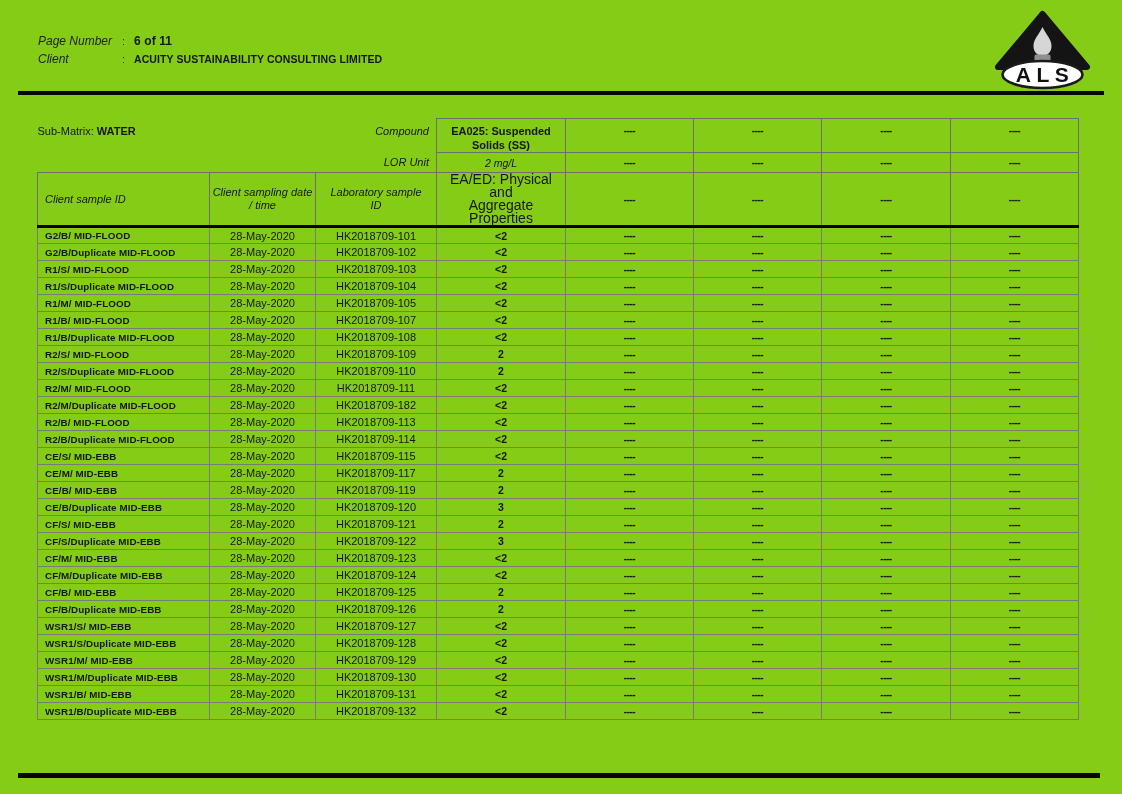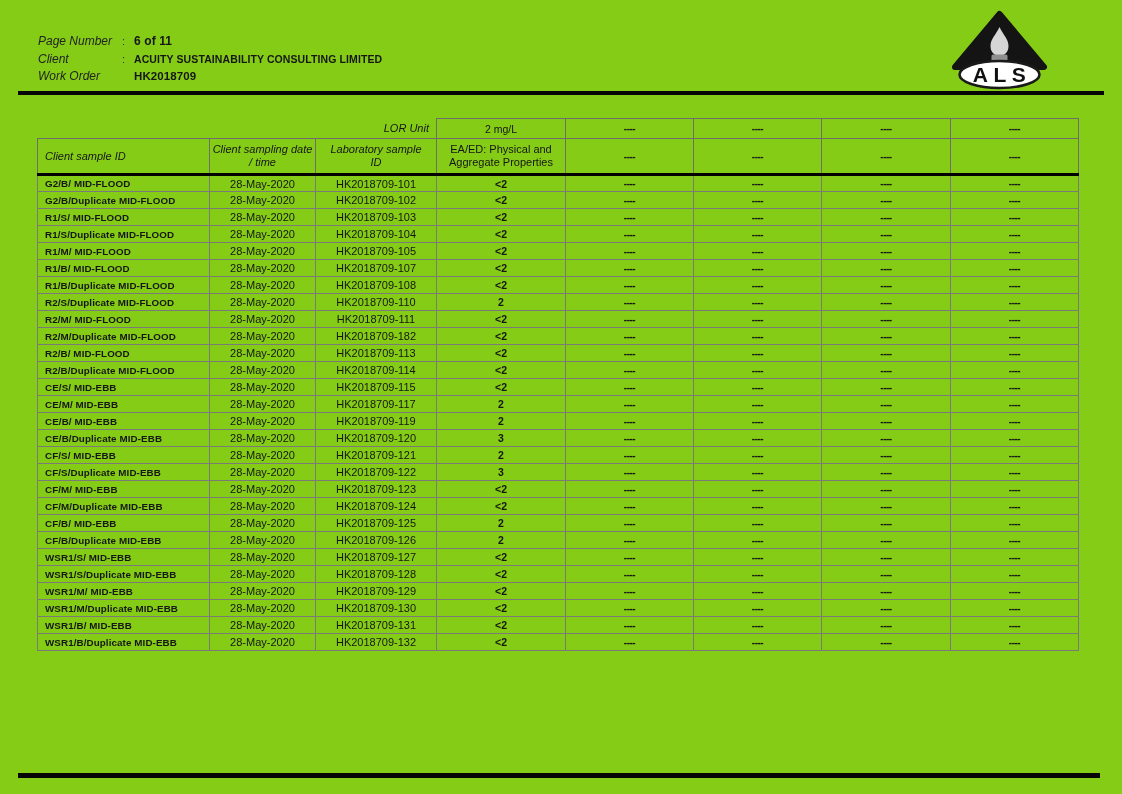--- a/index.html
+++ b/index.html
@@ -14,21 +14,21 @@
   .hdr-label { font-style:italic; font-size:12px; color:#222; }
   .hdr-sep { font-size:11px; color:#333; }
   .hdr-value { font-weight:bold; font-size:11.5px; letter-spacing:0.1px; }
   .hdr-row:nth-child(1) .hdr-value { font-size:12px; }
   .hdr-row:nth-child(2) .hdr-value { font-size:10.5px; }
 
   .rule { position:absolute; background:#060606; }
   .rule-top { top:91px; left:18px; width:1086px; height:3.5px; }
   .rule-bottom { top:773px; left:18px; width:1082px; height:4.5px; }
 
-  .logo { position:absolute; top:10px; left:947px; width:105px; height:82px; }
+  .logo { position:absolute; top:10px; left:990px; width:105px; height:82px; }
 
   
   .report {
     position:absolute; top:118px; left:37px; width:1041px;
     border-collapse:collapse; table-layout:fixed; color:#161616;
   }
   .report td { overflow:hidden; padding:0; }
   .report thead td { text-align:center; }
 
   td.plain { border:none; }
@@ -39,29 +39,29 @@
   tr.rowC { height:36px; }
   tr.rowC td.box { border-bottom:3px solid #000; }
 
   .submatrix { text-align:left !important; vertical-align:top; padding-top:6px !important; font-size:11px; }
   .submatrix .bold { font-weight:bold; }
   .side-label { font-style:italic; font-size:11px; text-align:right !important; padding-right:7px !important; }
   .rowA .side-label, .rowA .dash, .rowA .analyte-name { vertical-align:top; padding-top:6px !important; }
   .rowB .side-label { vertical-align:middle; }
 
   .analyte-name { font-weight:bold; font-size:11px; line-height:13.5px; }
-  .unit-cell { font-size:10.5px; vertical-align:middle; }
+  .unit-cell { font-size:10.5px; vertical-align:middle;font-style:italic; }
   .dash { font-size:10px; font-weight:bold; letter-spacing:-0.5px; color:#1c1c1c; }
   .rowB .dash, .rowC .dash { vertical-align:middle; }
 
   .colhdr { font-size:11px; line-height:13px; vertical-align:middle; }
   .colhdr.it { font-style:italic; }
   .colhdr.left-al { text-align:left !important; padding-left:7px !important; }
   .colhdr .ln { display:block; }
-  .method-group { font-size:11px; }
+  .method-group { font-size:14px; }
 
   
   .report tbody tr { height:17px; }
   .report tbody td { border:1px solid #7a7a7a; vertical-align:middle; }
   .c-id  { text-align:left; padding-left:7px !important; font-weight:bold; font-size:9.8px; letter-spacing:0.1px; }
   .c-date{ text-align:center; font-size:11px; }
   .c-lab { text-align:center; font-size:11px; }
   .c-val { text-align:center; font-size:10.5px; font-weight:bold; }
   .c-dash{ text-align:center; font-size:10px; font-weight:bold; letter-spacing:-0.5px; }
 </style>
@@ -73,25 +73,20 @@
   <div class="hdr">
     <div class="hdr-row">
       <span class="hdr-label">Page Number</span>
       <span class="hdr-sep">:</span>
       <span class="hdr-value">6 of 11</span>
     </div>
     <div class="hdr-row">
       <span class="hdr-label">Client</span>
       <span class="hdr-sep">:</span>
       <span class="hdr-value">ACUITY SUSTAINABILITY CONSULTING LIMITED</span>
-    </div>
-    <div class="hdr-row">
-      <span class="hdr-label">Work Order</span>
-      <span class="hdr-sep"></span>
-      <span class="hdr-value">HK2018709</span>
     </div>
   </div>
 
   <div class="logo">
     <svg width="105" height="82" viewBox="0 0 105 82">
       <polygon points="52.5,4 97,57 8,57" fill="#141414" stroke="#141414" stroke-width="6" stroke-linejoin="round"></polygon>
       <path d="M52.5,17 C56.5,25.5 61.5,29 61.5,36 C61.5,42.3 57.5,45.8 52.5,45.8 C47.5,45.8 43.5,42.3 43.5,36 C43.5,29 48.5,25.5 52.5,17 Z" fill="#d6d6d6"></path>
       <rect x="44.5" y="44.5" width="16" height="7" rx="1.5" fill="#8f8f8f"></rect>
       <ellipse cx="52.5" cy="64.5" rx="40" ry="13.5" fill="#ffffff" stroke="#1a1a1a" stroke-width="2.6"></ellipse>
       <text x="55" y="72" text-anchor="middle" font-family="Liberation Sans, sans-serif" font-size="21" font-weight="bold" letter-spacing="5.5" fill="#101010">ALS</text>
@@ -105,20 +100,35 @@
       <col style="width:172px">
         <col style="width:106px">
         <col style="width:121px">
         <col style="width:129px">
       <col style="width:128px">
         <col style="width:128px">
         <col style="width:129px">
         <col style="width:128px">
     </colgroup>
     <thead>
+      <tr class="rowA">
+        <td class="plain submatrix" colspan="2">
+          <span>Sub-Matrix:</span>
+          <span class="bold">WATER</span>
+        </td>
+        <td class="plain side-label">Compound</td>
+        <td class="box analyte-name">
+          <span class="ln">EA025: Suspended</span>
+          <span class="ln">Solids (SS)</span>
+        </td>
+        <td class="box dash">----</td>
+        <td class="box dash">----</td>
+        <td class="box dash">----</td>
+        <td class="box dash">----</td>
+      </tr>
       <tr class="rowB">
         <td class="plain" colspan="2"></td>
         <td class="plain side-label">LOR Unit</td>
         <td class="box unit-cell">2 mg/L</td>
         <td class="box dash">----</td>
         <td class="box dash">----</td>
         <td class="box dash">----</td>
         <td class="box dash">----</td>
       </tr>
       <tr class="rowC">
@@ -206,20 +216,30 @@
           <td class="c-id">R1/B/Duplicate MID-FLOOD</td>
           <td class="c-date">28-May-2020</td>
           <td class="c-lab">HK2018709-108</td>
           <td class="c-val">&lt;2</td>
           <td class="c-dash">----</td>
           <td class="c-dash">----</td>
           <td class="c-dash">----</td>
           <td class="c-dash">----</td>
         </tr>
         <tr>
+          <td class="c-id">R2/S/ MID-FLOOD</td>
+          <td class="c-date">28-May-2020</td>
+          <td class="c-lab">HK2018709-109</td>
+          <td class="c-val">2</td>
+          <td class="c-dash">----</td>
+          <td class="c-dash">----</td>
+          <td class="c-dash">----</td>
+          <td class="c-dash">----</td>
+        </tr>
+        <tr>
           <td class="c-id">R2/S/Duplicate MID-FLOOD</td>
           <td class="c-date">28-May-2020</td>
           <td class="c-lab">HK2018709-110</td>
           <td class="c-val">2</td>
           <td class="c-dash">----</td>
           <td class="c-dash">----</td>
           <td class="c-dash">----</td>
           <td class="c-dash">----</td>
         </tr>
         <tr>

